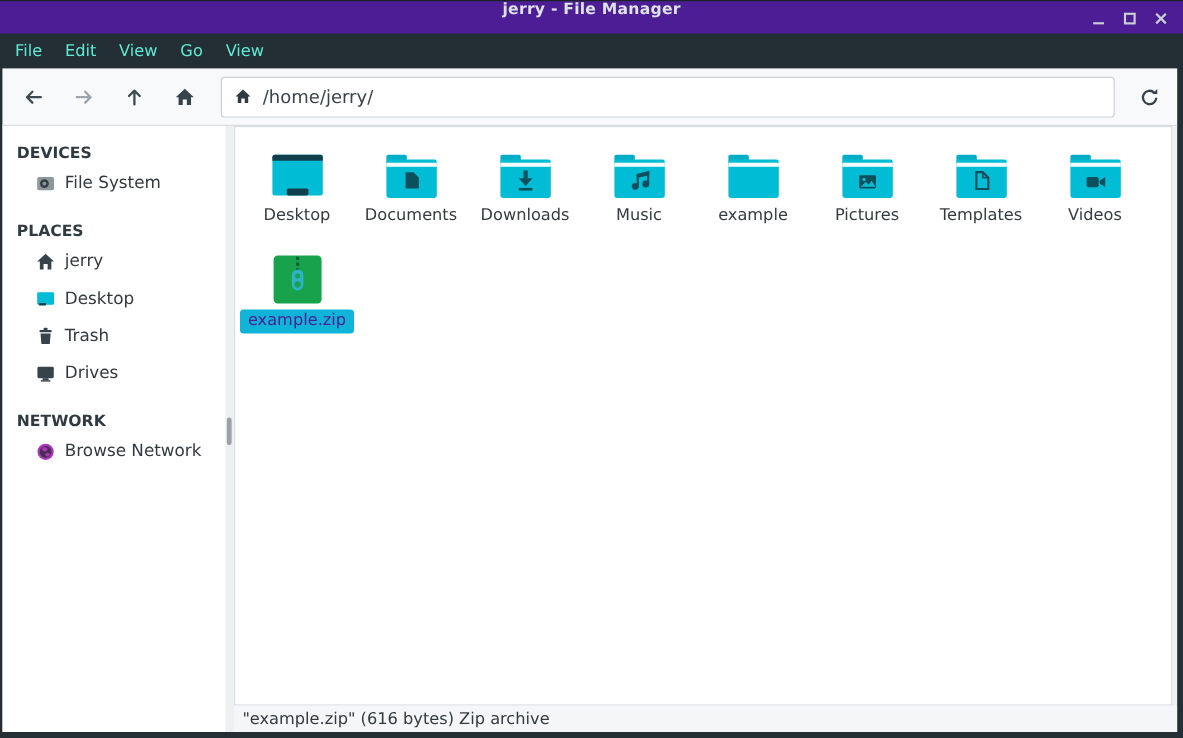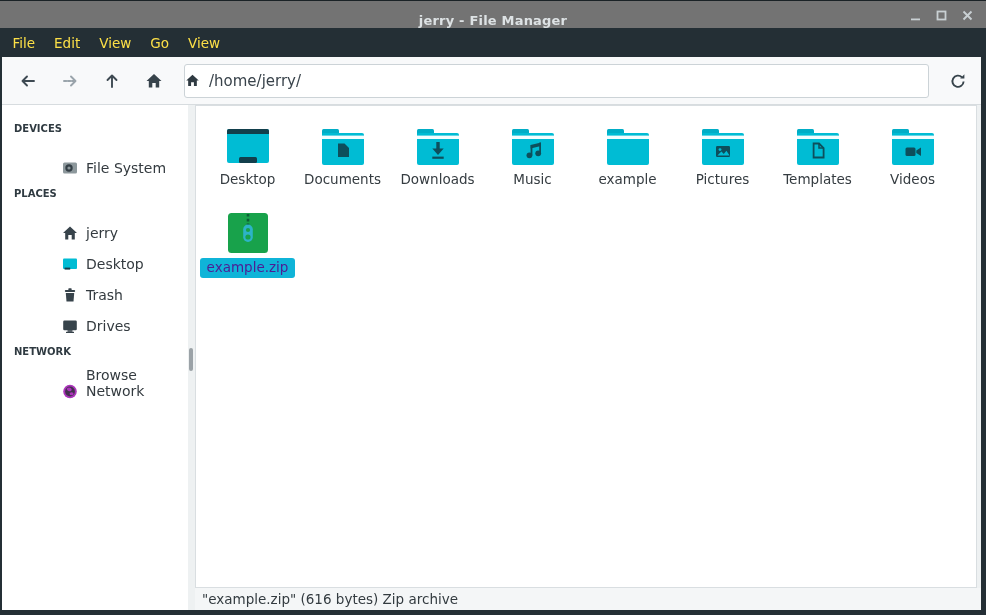--- a/index.html
+++ b/index.html
@@ -6,55 +6,55 @@
   html,body { background:#555; }
   body { font-family:"DejaVu Sans","Liberation Sans",sans-serif; }
 
   .window{
     position:relative; width:986px; height:615px;
     background:#242f35; overflow:hidden;
   }
 
   
   .titlebar{
-    height:28px; position:relative; background:#737373;
+    height:28px; position:relative; background:#4c1d95;
     border-top:1px solid #1a2226;
-    display:flex; align-items:flex-end; justify-content:center;
+    display:flex; align-items:flex-start; justify-content:center;
   }
   .title-text{ font-size:13px; font-weight:bold; color:#dde2e4; letter-spacing:.2px; }
   .win-controls{ position:absolute; right:6px; top:0; height:28px; display:flex; align-items:center; }
   .win-btn{ width:26px; height:24px; display:flex; align-items:center; justify-content:center; cursor:default; }
 
   
   .menubar{ height:29px; background:#242f35; display:flex; align-items:center; padding-left:3px; }
-  .menu-item{ padding:4px 9.5px; font-size:13.5px; color:#fde047; }
+  .menu-item{ padding:4px 9.5px; font-size:13.5px; color:#5eead4; }
 
   
   .body{ margin:0 5px 5px 2px; height:553px; display:flex; flex-direction:column; }
 
   
   .toolbar{
     height:48px; background:#f8f9fa; border-bottom:1px solid #d7dcdf;
     display:flex; align-items:center; padding:0 8px 0 12px;
   }
   .nav-btn{ width:28px; height:30px; display:flex; align-items:center; justify-content:center; margin-right:14px; border-radius:3px; }
   .path-field{
     flex:1; height:34px; background:#ffffff; border:1px solid #ccd3d7; border-radius:3px;
-    display:flex; align-items:center; padding:0 0; margin:0 14px 0 2px;
+    display:flex; align-items:center; padding:0 10px; margin:0 14px 0 2px;
   }
   .path-text{ font-size:15px; color:#39434b; margin-left:9px; }
   .reload-btn{ width:30px; height:30px; display:flex; align-items:center; justify-content:center; }
 
   
   .content{ flex:1; display:flex; background:#eef1f2; overflow:hidden; }
 
   .sidebar{ width:186px; background:#ffffff; padding-top:6px; overflow:hidden; }
   .side-header{ height:34px; display:flex; align-items:center; padding-left:12px;
-    font-size:10px; font-weight:bold; color:#2f3a41; }
-  .side-item{ height:31px; display:flex; align-items:flex-end; padding-left:28px; font-size:14px; color:#333a3f;margin-left:32px; }
+    font-size:13px; font-weight:bold; color:#2f3a41; }
+  .side-item{ height:31px; display:flex; align-items:flex-start; padding-left:28px; font-size:14px; color:#333a3f; }
   .side-item .s-icon{ width:16px; height:16px; margin-right:8px; display:flex; }
 
   .side-scroll{ width:7px; position:relative; background:#eef1f2; }
   .side-scroll .thumb{ position:absolute; left:1px; top:243px; width:4px; height:23px; background:#9ba2a7; border-radius:2px; }
 
   .main-col{ flex:1; display:flex; flex-direction:column; }
   .files-panel{
     flex:1; background:#ffffff; border:1px solid #d9dee1; margin-right:4px;
     overflow:hidden;
     display:grid; grid-template-columns:repeat(8,95px); grid-auto-rows:88px;

